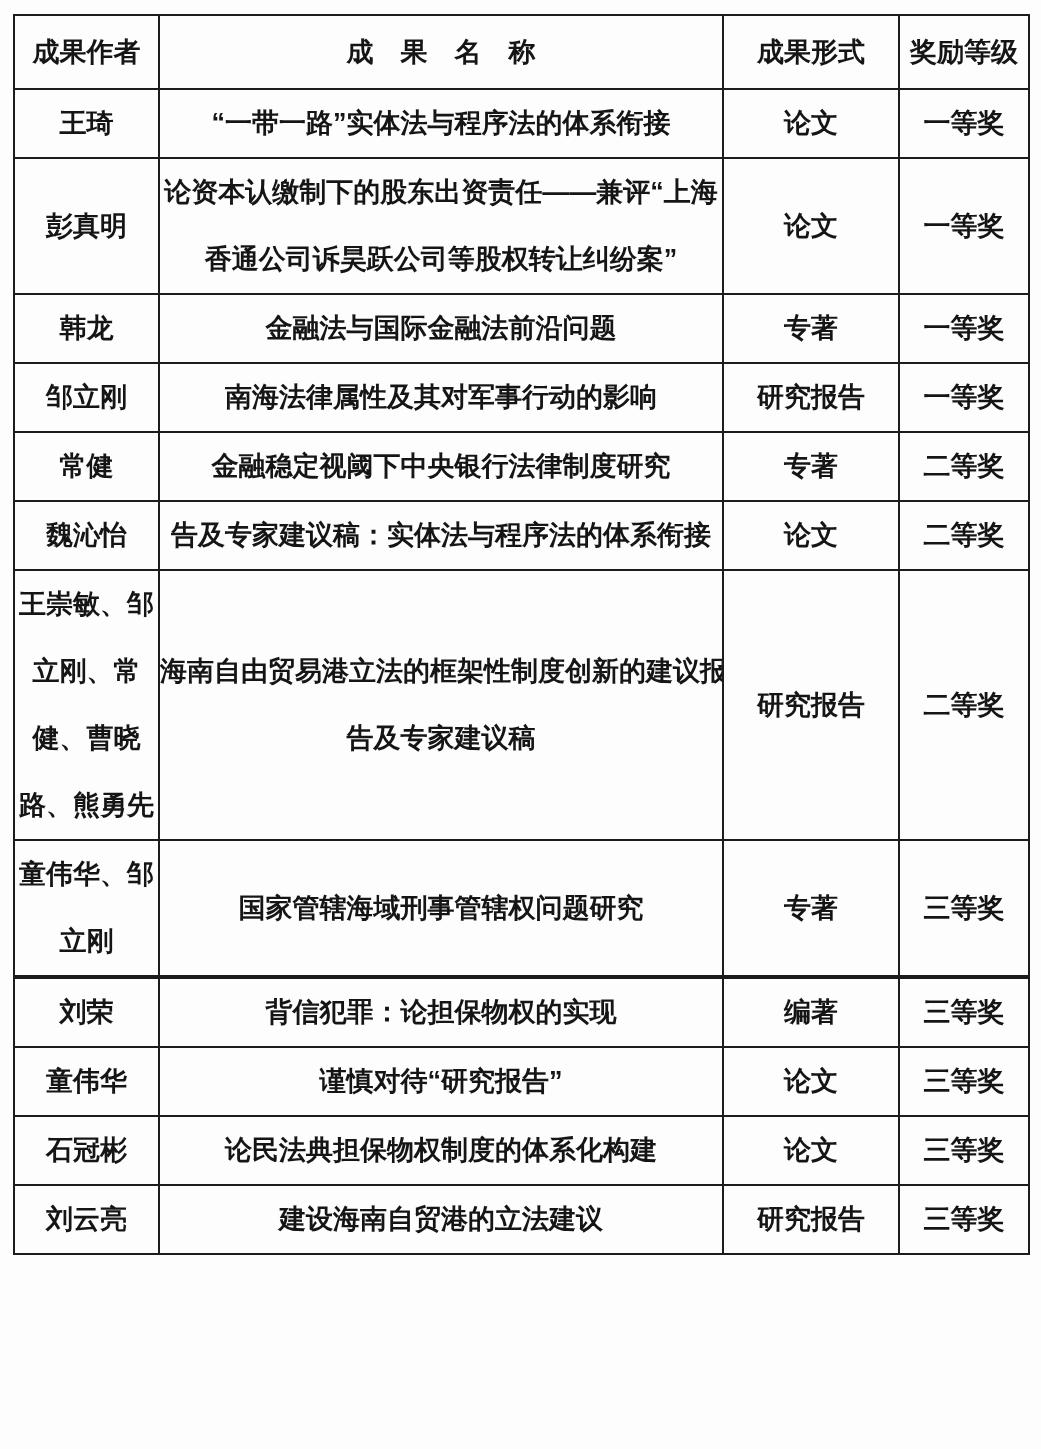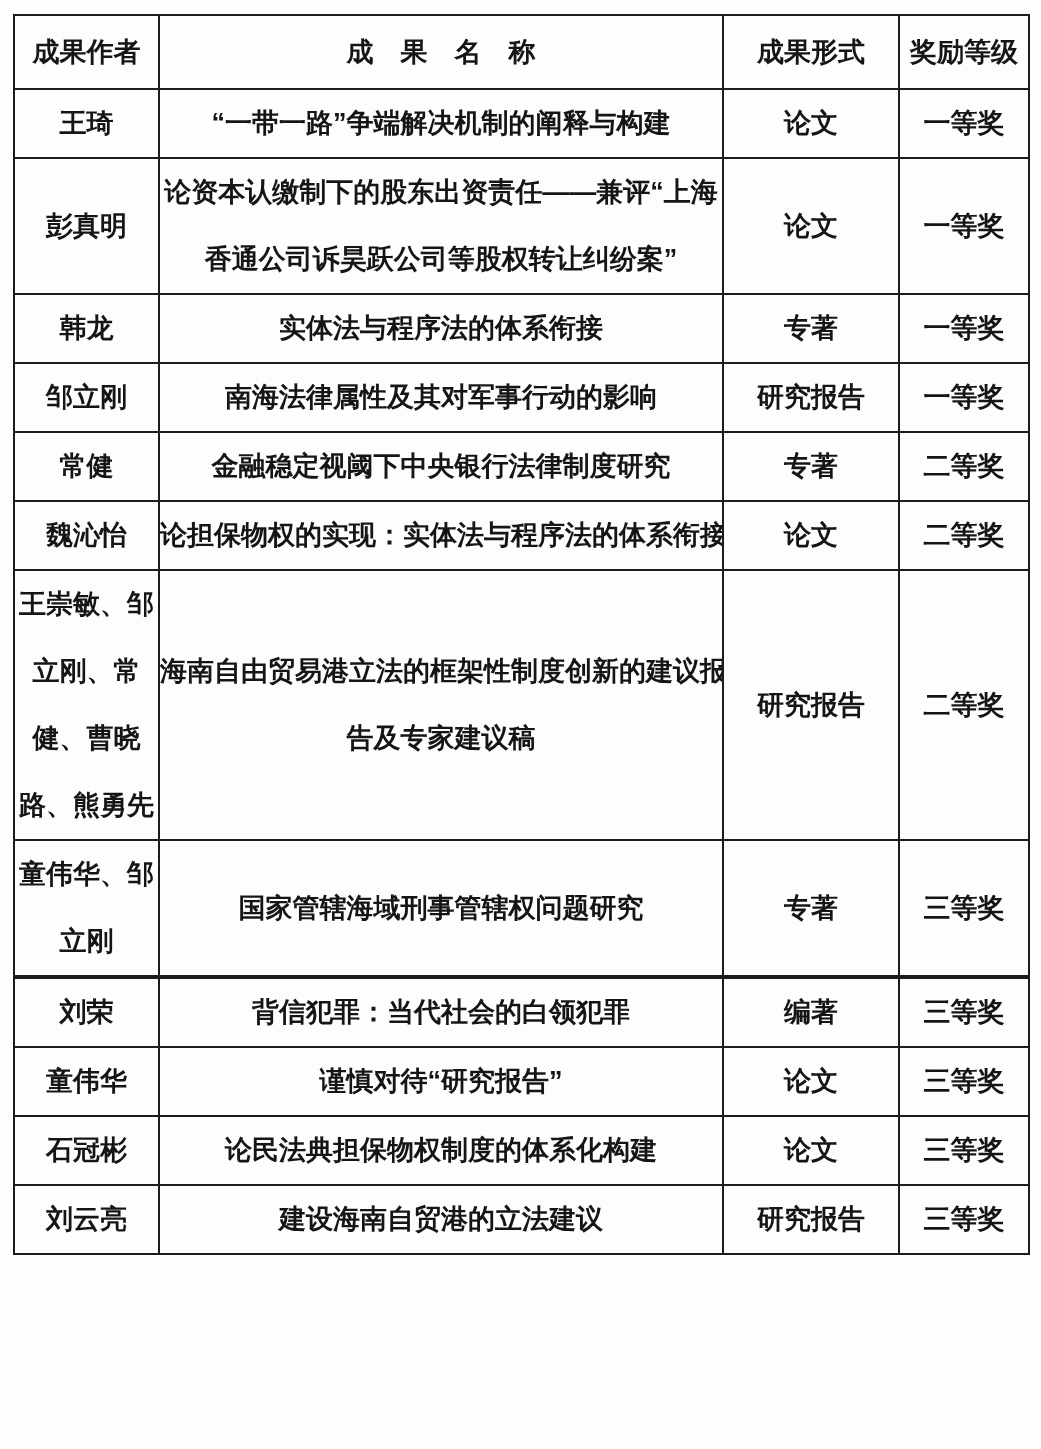--- a/index.html
+++ b/index.html
@@ -60,52 +60,52 @@
       <tr class="h-head">
         <th>成果作者</th>
         <th>成　果　名　称</th>
         <th>成果形式</th>
         <th>奖励等级</th>
       </tr>
     </thead>
     <tbody>
       <tr class="h1">
         <td>王琦</td>
-        <td>“一带一路”争端解决机制的阐释与构建</td>
+        <td>“一带一路”实体法与程序法的体系衔接</td>
         <td>论文</td>
         <td>一等奖</td>
       </tr>
       <tr class="h2">
         <td>彭真明</td>
         <td>论资本认缴制下的股东出资责任——兼评“上海
 香通公司诉昊跃公司等股权转让纠纷案”</td>
         <td>论文</td>
         <td>一等奖</td>
       </tr>
       <tr class="h1">
         <td>韩龙</td>
-        <td>实体法与程序法的体系衔接</td>
+        <td>金融法与国际金融法前沿问题</td>
         <td>专著</td>
         <td>一等奖</td>
       </tr>
       <tr class="h1">
         <td>邹立刚</td>
         <td>南海法律属性及其对军事行动的影响</td>
         <td>研究报告</td>
         <td>一等奖</td>
       </tr>
       <tr class="h1">
         <td>常健</td>
         <td>金融稳定视阈下中央银行法律制度研究</td>
         <td>专著</td>
         <td>二等奖</td>
       </tr>
       <tr class="h1">
         <td>魏沁怡</td>
-        <td>论担保物权的实现：实体法与程序法的体系衔接</td>
+        <td>告及专家建议稿：实体法与程序法的体系衔接</td>
         <td>论文</td>
         <td>二等奖</td>
       </tr>
       <tr class="h4">
         <td>王崇敏、邹
 立刚、常
 健、曹晓
 路、熊勇先</td>
         <td>海南自由贸易港立法的框架性制度创新的建议报
 告及专家建议稿</td>
@@ -114,21 +114,21 @@
       </tr>
       <tr class="h2">
         <td>童伟华、邹
 立刚</td>
         <td>国家管辖海域刑事管辖权问题研究</td>
         <td>专著</td>
         <td>三等奖</td>
       </tr>
       <tr class="h1 thick-top">
         <td>刘荣</td>
-        <td>背信犯罪：当代社会的白领犯罪</td>
+        <td>背信犯罪：论担保物权的实现</td>
         <td>编著</td>
         <td>三等奖</td>
       </tr>
       <tr class="h1">
         <td>童伟华</td>
         <td>谨慎对待“研究报告”</td>
         <td>论文</td>
         <td>三等奖</td>
       </tr>
       <tr class="h1">

